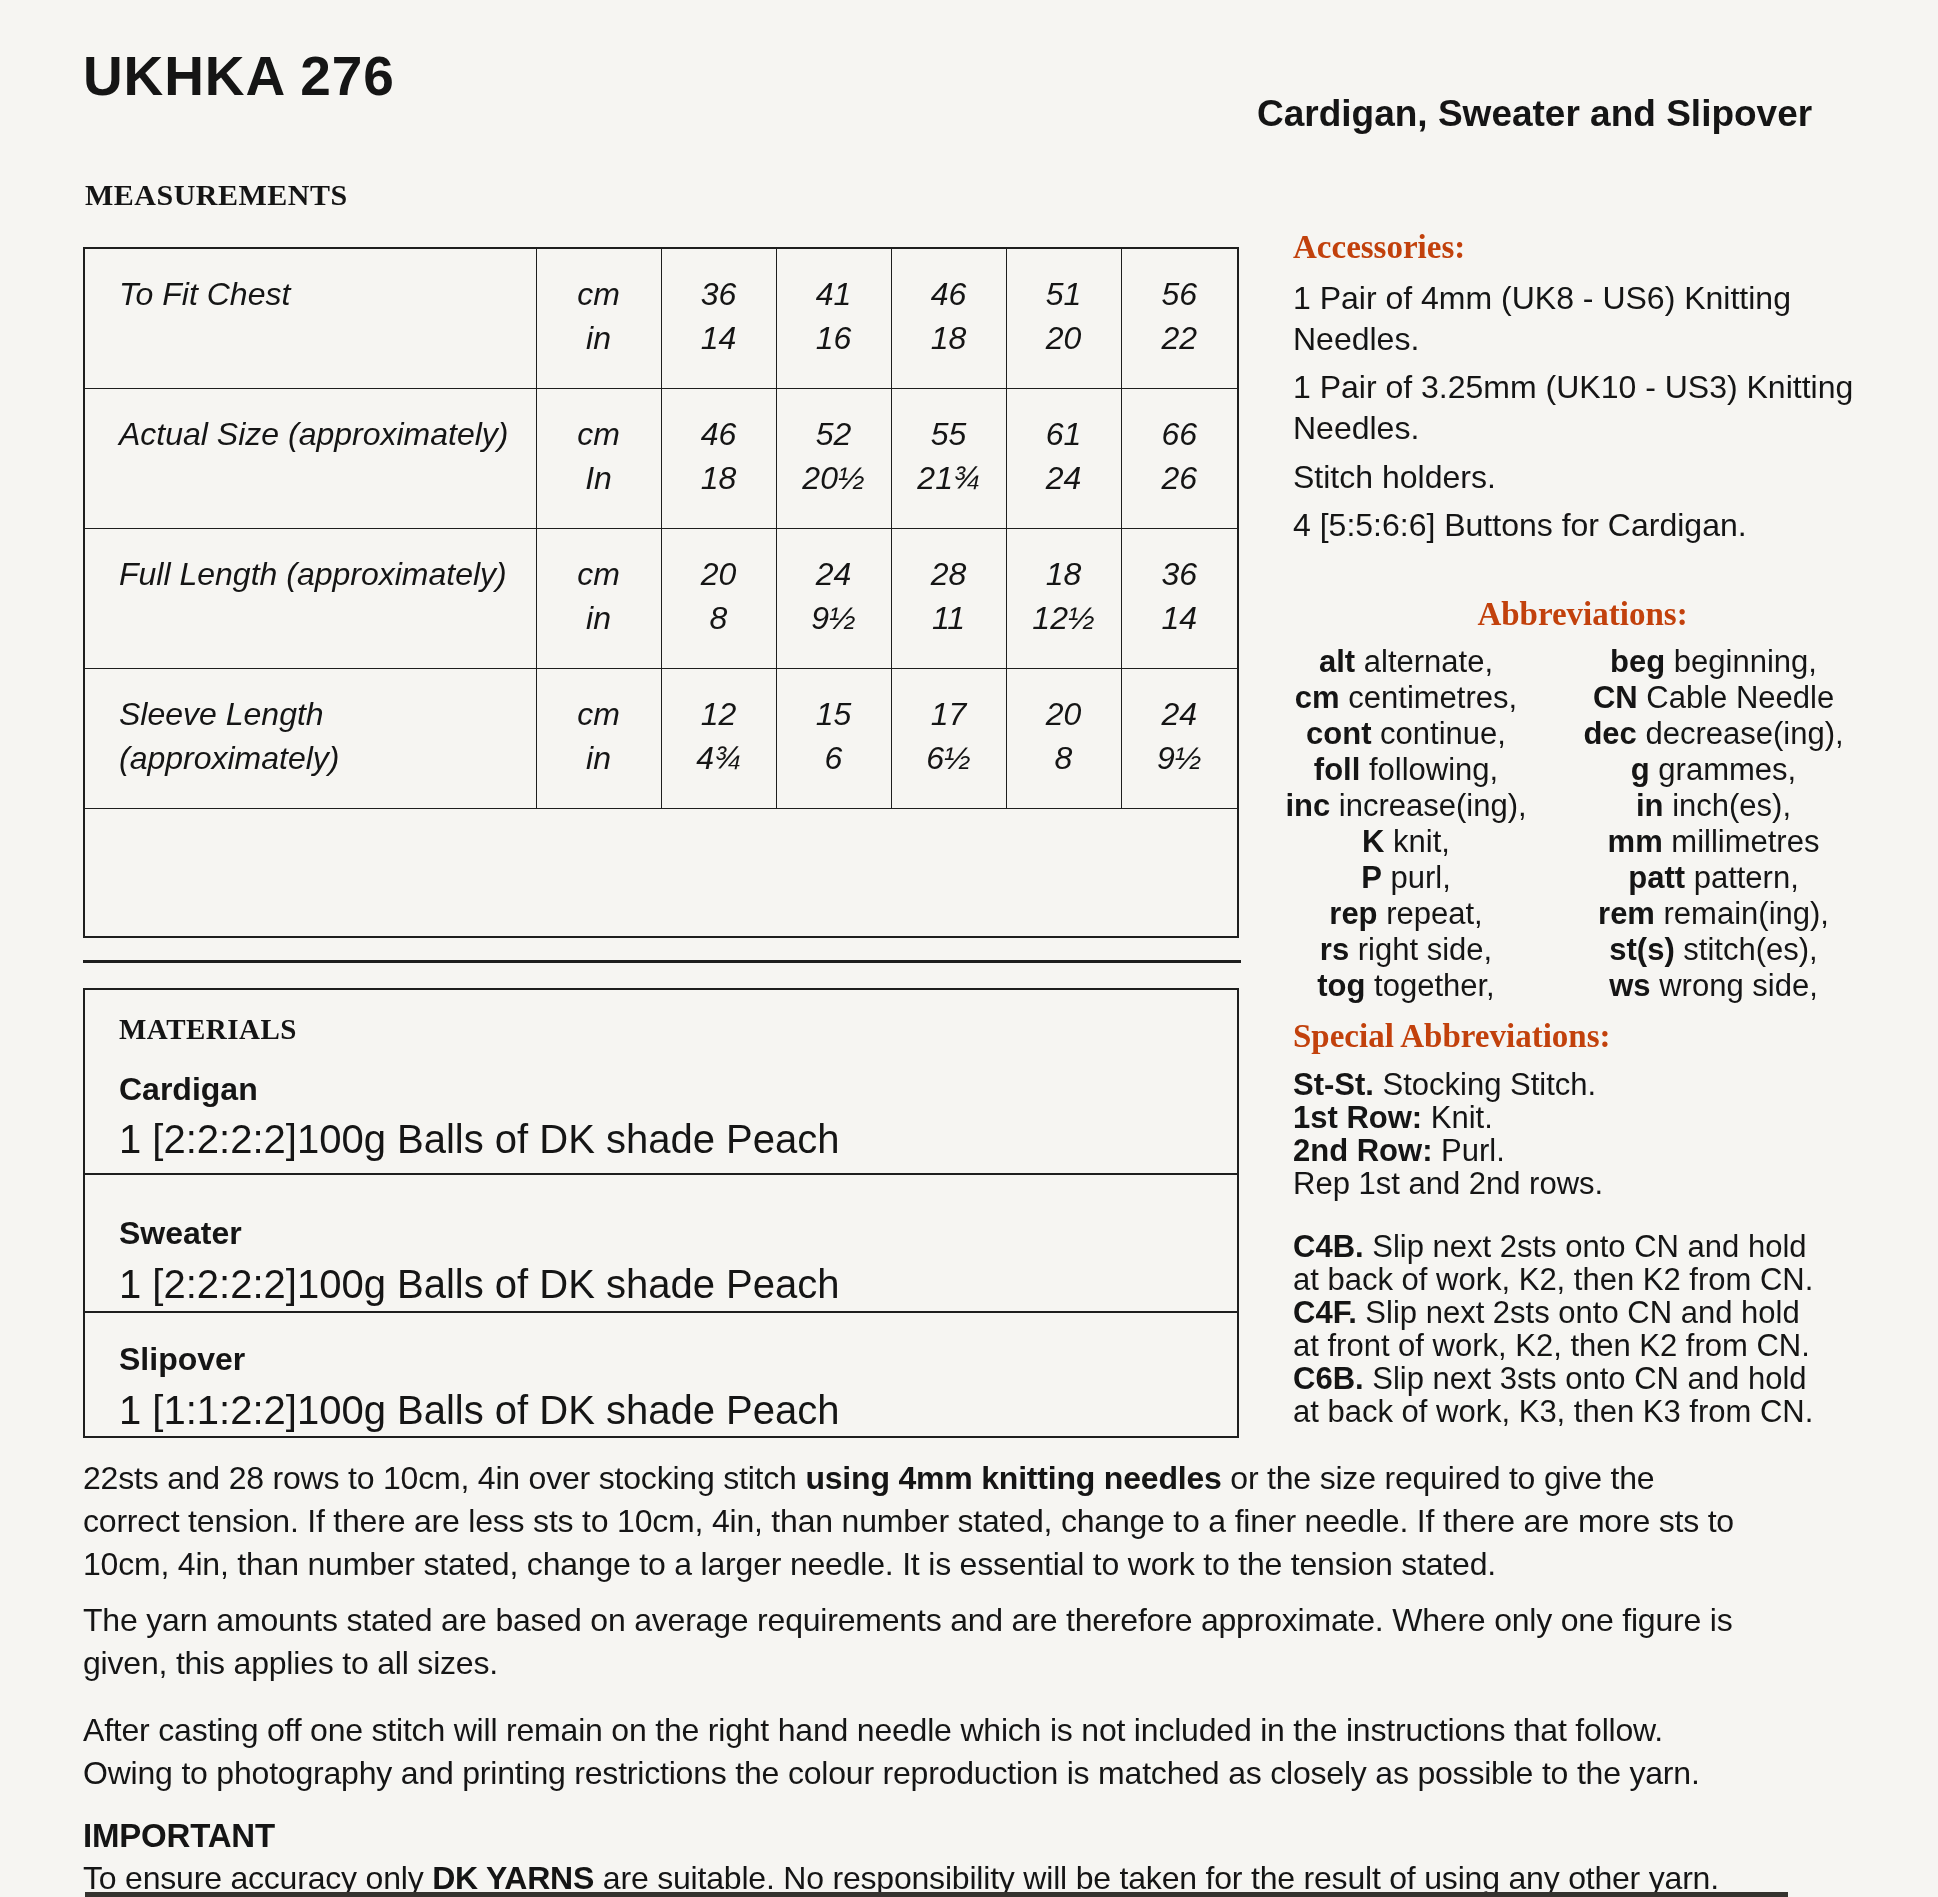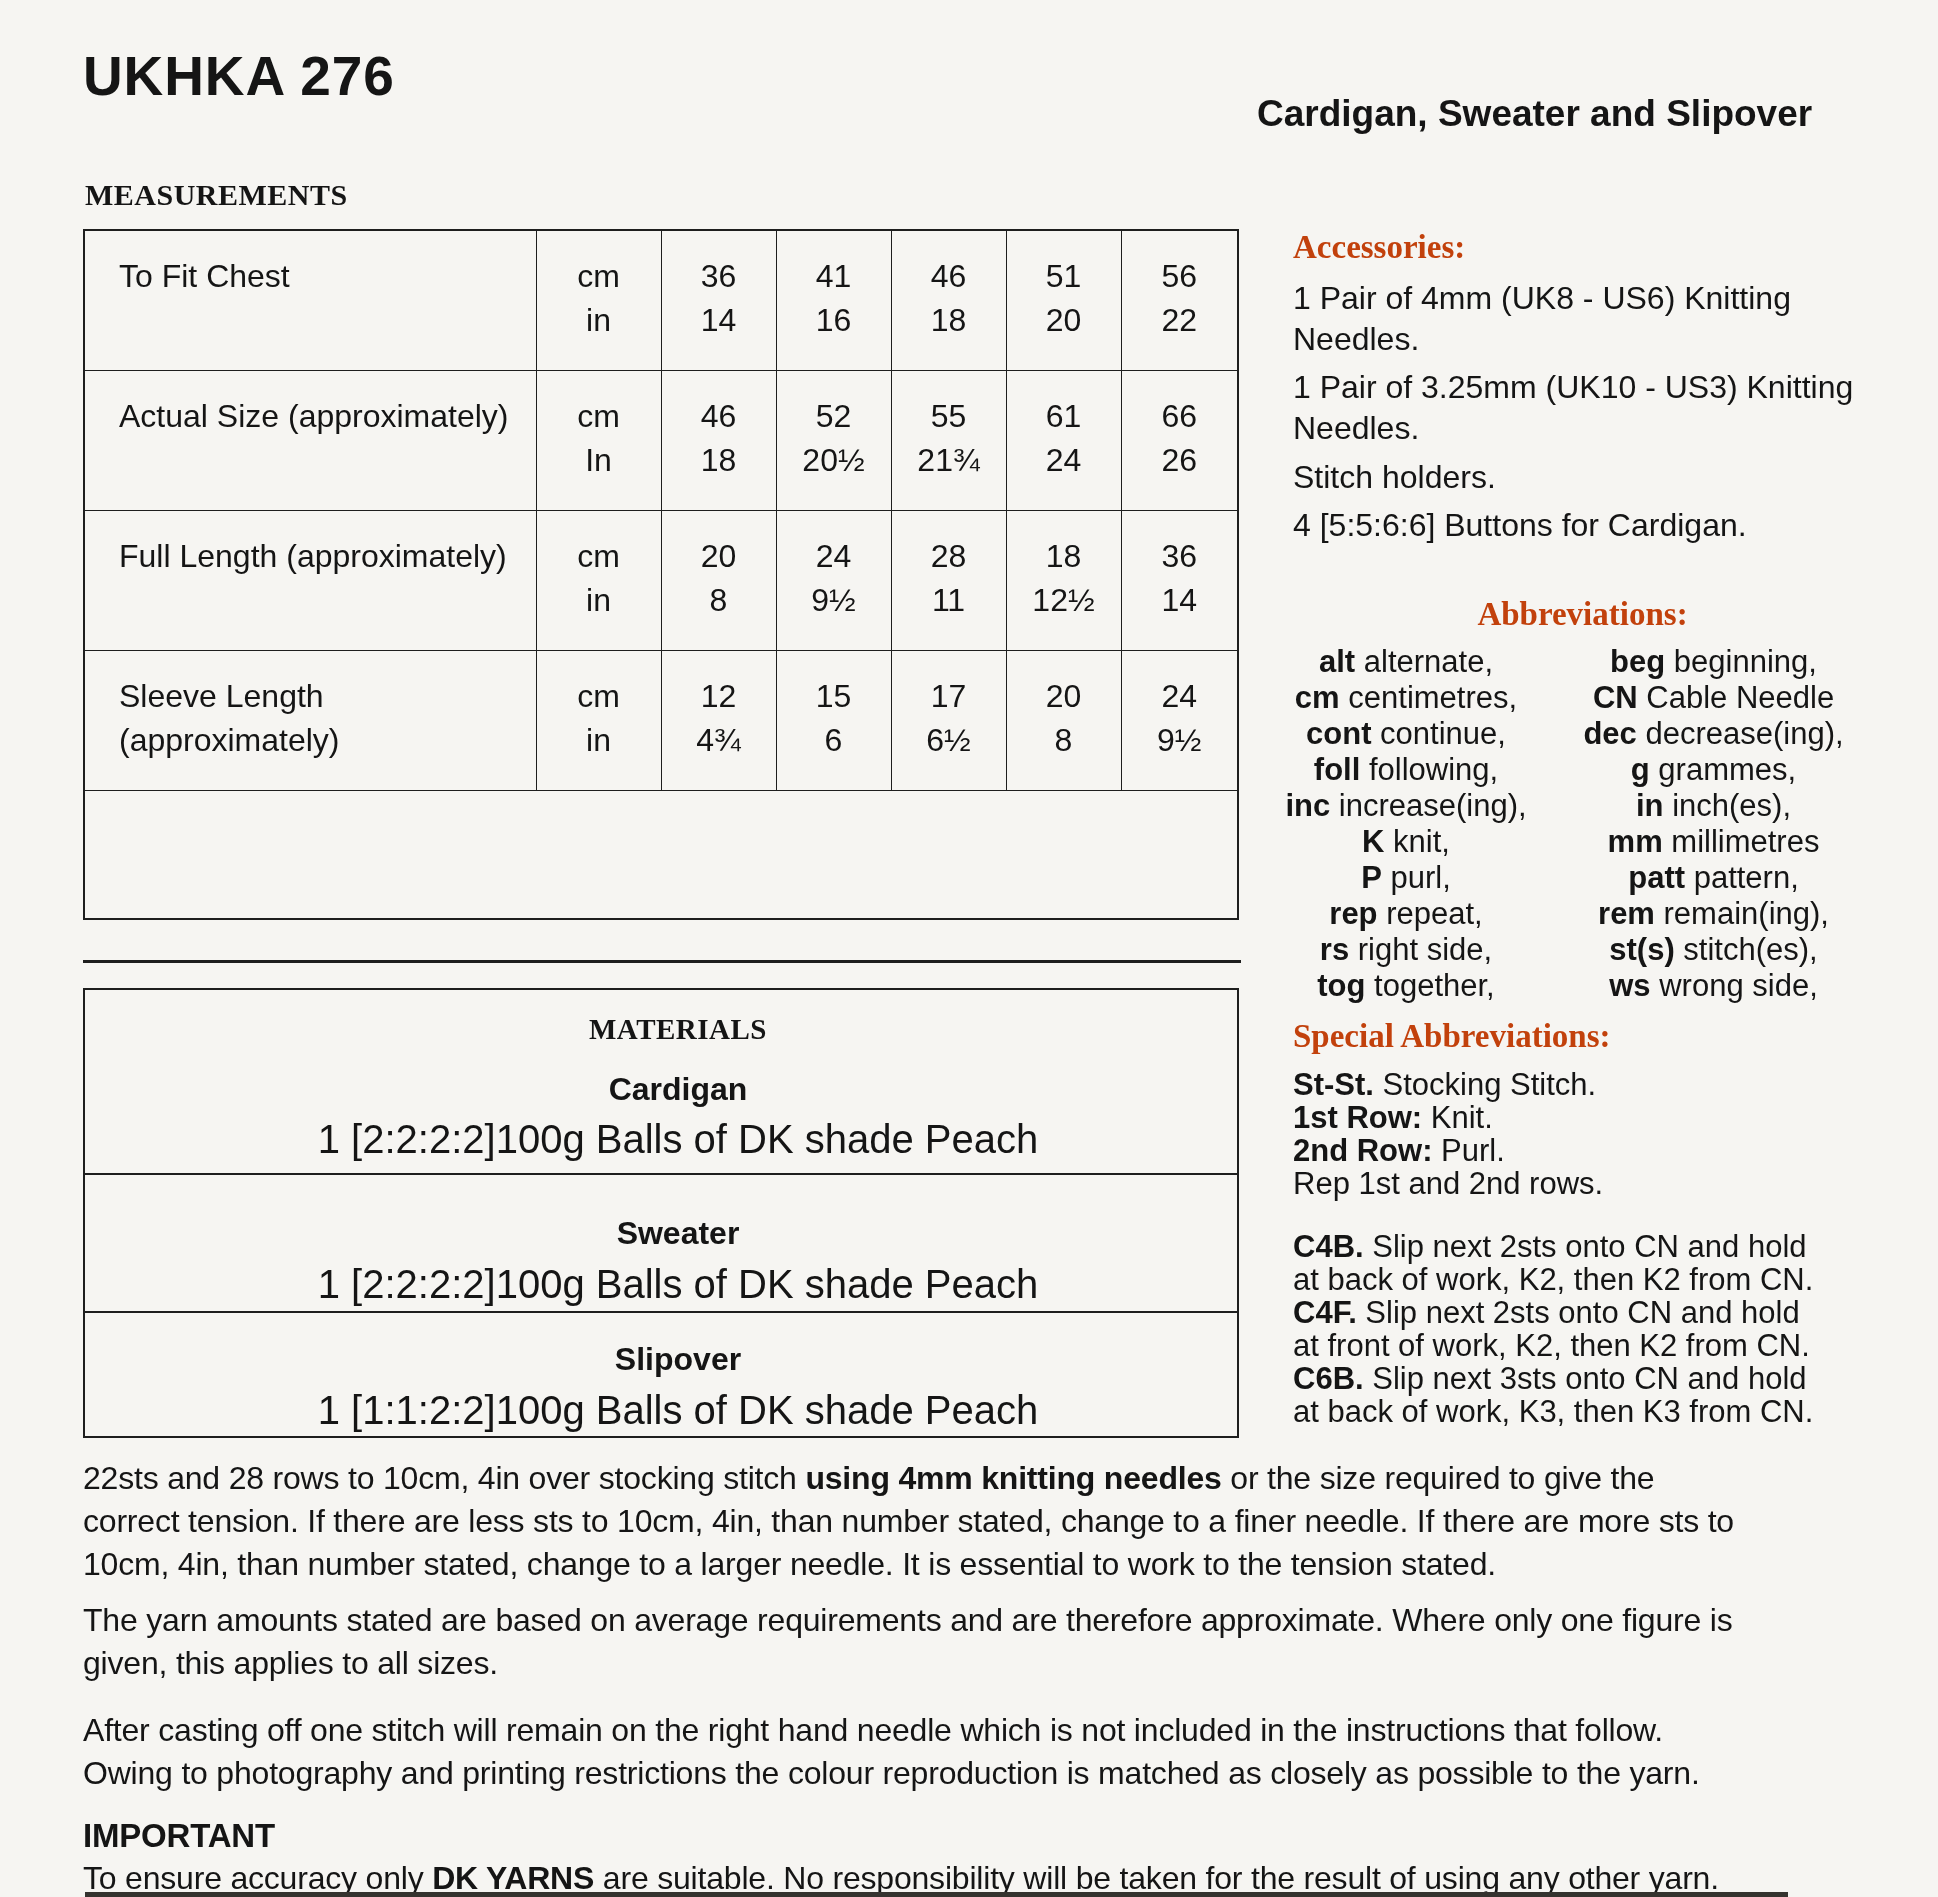--- a/index.html
+++ b/index.html
@@ -8,36 +8,36 @@
     font-family:"Liberation Sans",sans-serif;color:#151515;overflow:hidden;
   }
   
   .title{position:absolute;left:83px;top:44px;font-size:55px;font-weight:bold;letter-spacing:0.9px;}
   .subtitle{position:absolute;left:1257px;top:93px;font-size:37px;font-weight:bold;}
   
   .serif-heading{font-family:"Liberation Serif",serif;font-weight:bold;font-size:33px;color:#c2410c;}
   .m-heading{position:absolute;left:85px;top:178px;font-family:"Liberation Serif",serif;font-weight:bold;font-size:30px;letter-spacing:0.5px;}
   
   table.meas{
-    position:absolute;left:83px;top:229px;width:1156px;
-    border-collapse:collapse;table-layout:fixed;border:2.8px solid #1e1e1e;
+    position:absolute;left:83px;top:247px;width:1156px;
+    border-collapse:collapse;table-layout:fixed;border:2.8px solid #1e1e1e;font-style:italic;
   }
   table.meas td{
     border:1.9px solid #1e1e1e;vertical-align:top;height:140px;
     font-size:32px;line-height:44px;padding-top:23px;box-sizing:border-box;
   }
   td.lbl{padding-left:34px;text-align:left;}
   td.unit,td.val{text-align:center;}
   tr.empty-row td{height:129px;padding:0;}
   
   .rule{position:absolute;left:83px;top:960px;width:1158px;height:2.8px;background:#1e1e1e;}
   
   .materials-box{
     position:absolute;left:83px;top:988px;width:1156px;height:450px;
-    border:2.8px solid #1e1e1e;box-sizing:border-box;text-align:center;
+    border:2.8px solid #1e1e1e;box-sizing:border-box;
   }
   .mat-sec{padding-left:34px;box-sizing:border-box;}
   .mat-sec1{height:185px;border-bottom:2.8px solid #1e1e1e;}
   .mat-sec2{height:138px;border-bottom:2.8px solid #1e1e1e;}
   .mat-heading{font-family:"Liberation Serif",serif;font-weight:bold;font-size:29px;padding-top:23px;letter-spacing:0.5px;}
   .mat-name{font-size:32px;font-weight:bold;}
   .mat-detail{font-size:40px;margin-top:9.5px;}
   .mat-sec1 .mat-name{margin-top:24.6px;}
   .mat-sec2 .mat-name{padding-top:40px;}
   .mat-sec3 .mat-name{padding-top:28px;}

